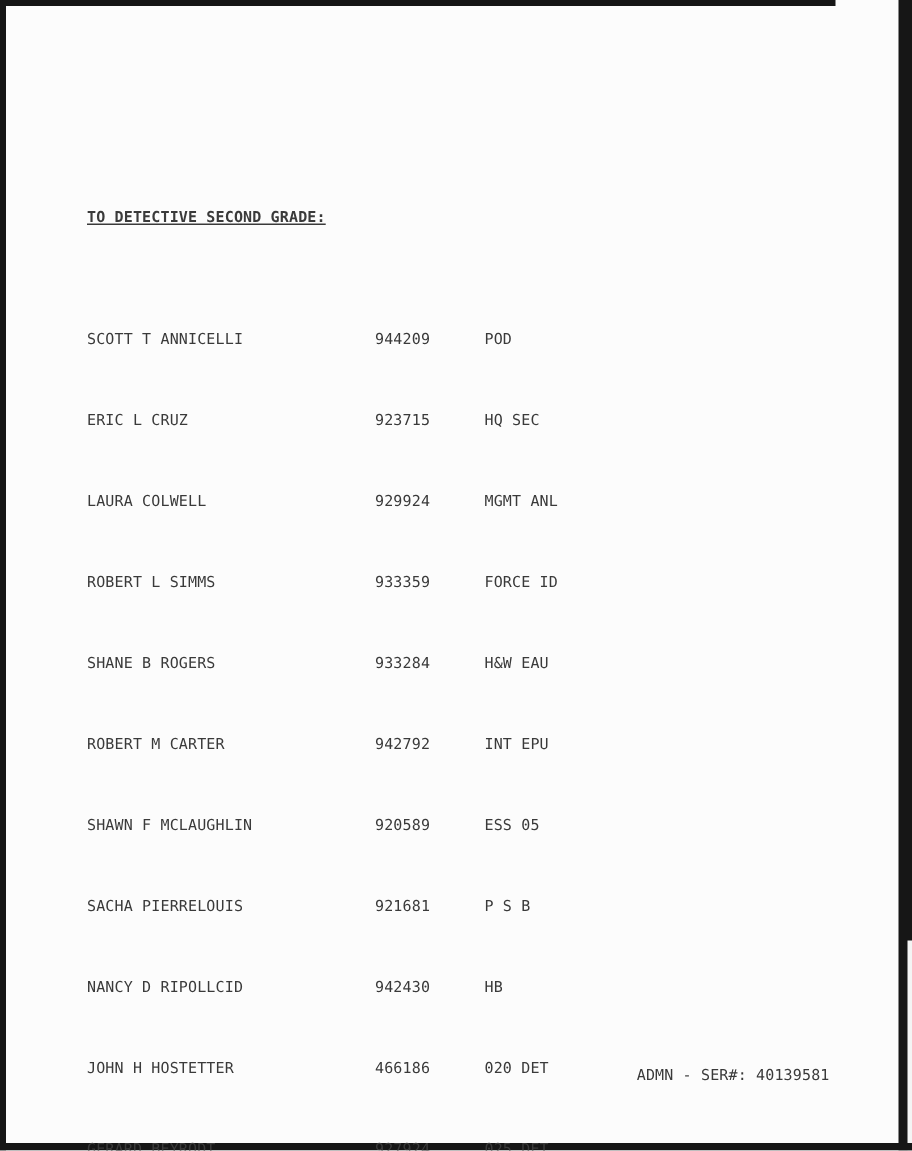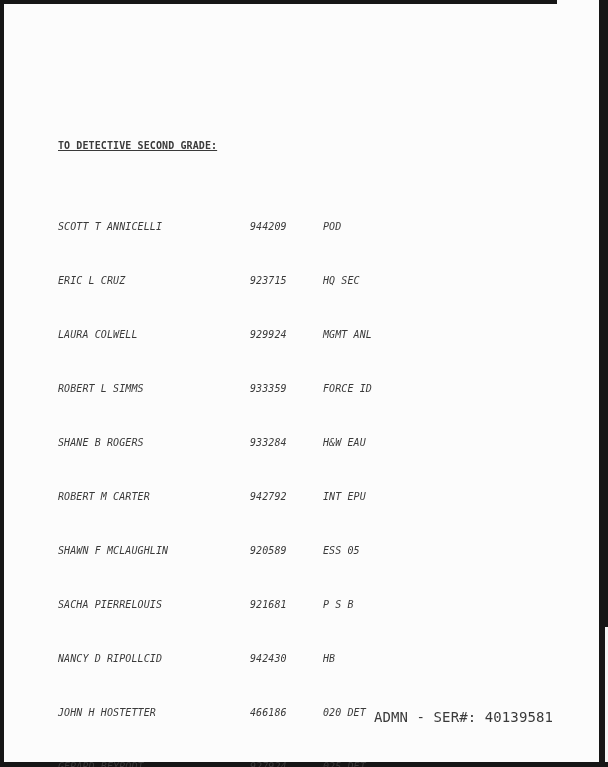--- a/index.html
+++ b/index.html
@@ -35,29 +35,29 @@
     height: 13.5px;
     margin-bottom: 13.5px;
     font-weight: bold;
     text-decoration: underline;
   }
   .row {
     display: grid;
     grid-template-columns: 192px 73px 1fr;
     height: 13.5px;
   }
-  .cell { overflow: visible; font-style: italic; }
+  .cell { overflow: visible; }
   .footer {
     position: absolute;
     top: 711px;
     left: 58px;
     width: 495px;
     text-align: right;
     color: #3a3a3a;
-    font-size: 14px;
+    font-size: 10px;
     line-height: 13.5px;
     letter-spacing: 0.1px;
   }
 </style>
 </head>
 <body>
 
 <div class="page">
   <div class="edge edge-top"></div>
   <div class="edge edge-left"></div>

